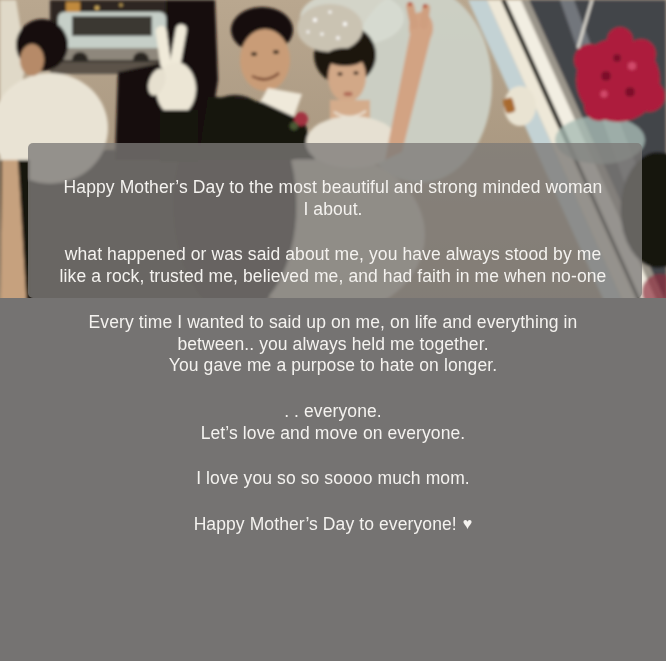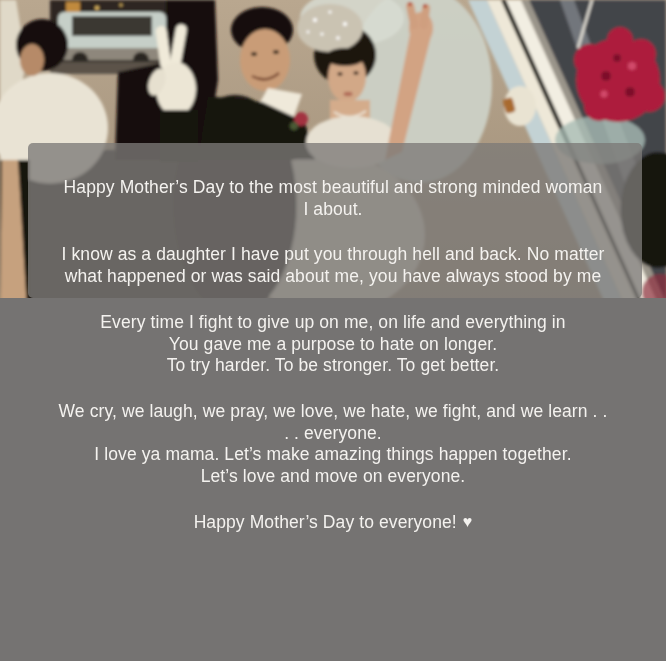--- a/index.html
+++ b/index.html
@@ -154,38 +154,37 @@
   <div class="backdrop-band"></div>
 
   <div class="message">
     <p>
       </p>
       <div class="line">Happy Mother’s Day to the most beautiful and strong minded woman</div>
       <div class="line">I about.</div>
     <p></p>
     <p>
       </p>
-      <div class="line">I know as a daughter I have put you through hell and back. No matter</div>
       <div class="line">what happened or was said about me, you have always stood by me</div>
+      <div class="line">like a rock, trusted me, believed me, and had faith in me when no-one</div>
     <p></p>
     <p>
       </p>
-      <div class="line">Every time I fight to give up on me, on life and everything in</div>
+      <div class="line">Every time I wanted to said up on me, on life and everything in</div>
+      <div class="line">between.. you always held me together.</div>
       <div class="line">You gave me a purpose to hate on longer.</div>
-      <div class="line">To try harder. To be stronger. To get better.</div>
     <p></p>
     <p>
       </p>
-      <div class="line">We cry, we laugh, we pray, we love, we hate, we fight, and we learn . .</div>
       <div class="line">. . everyone.</div>
-      <div class="line">I love ya mama. Let’s make amazing things happen together.</div>
       <div class="line">Let’s love and move on everyone.</div>
     <p></p>
     <p>
       </p>
+      <div class="line">I love you so so soooo much mom.</div>
     <p></p>
     <p>
       </p>
       <div class="line"><span>Happy Mother’s Day to everyone!</span><span class="heart">♥</span></div>
     <p></p>
   </div>
 
 </div>
 
 </body></html>

